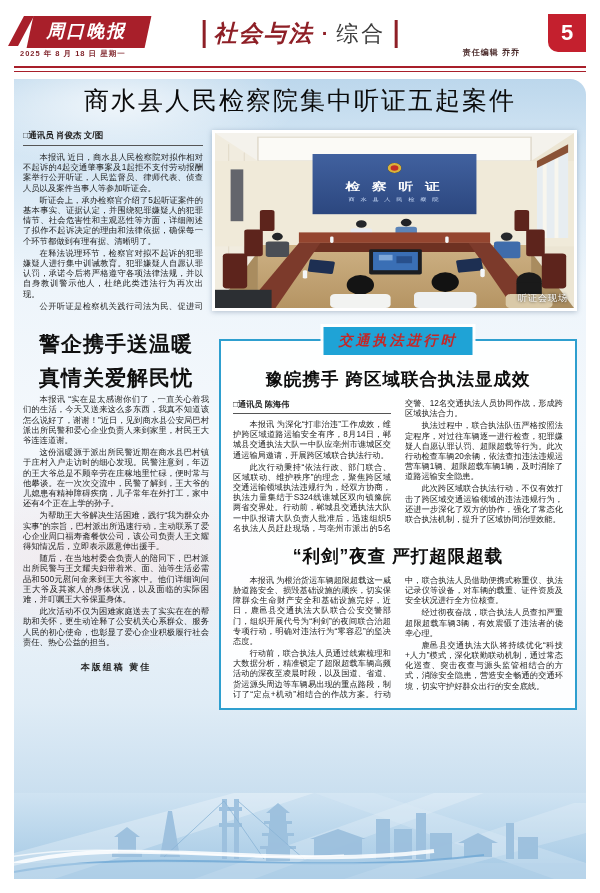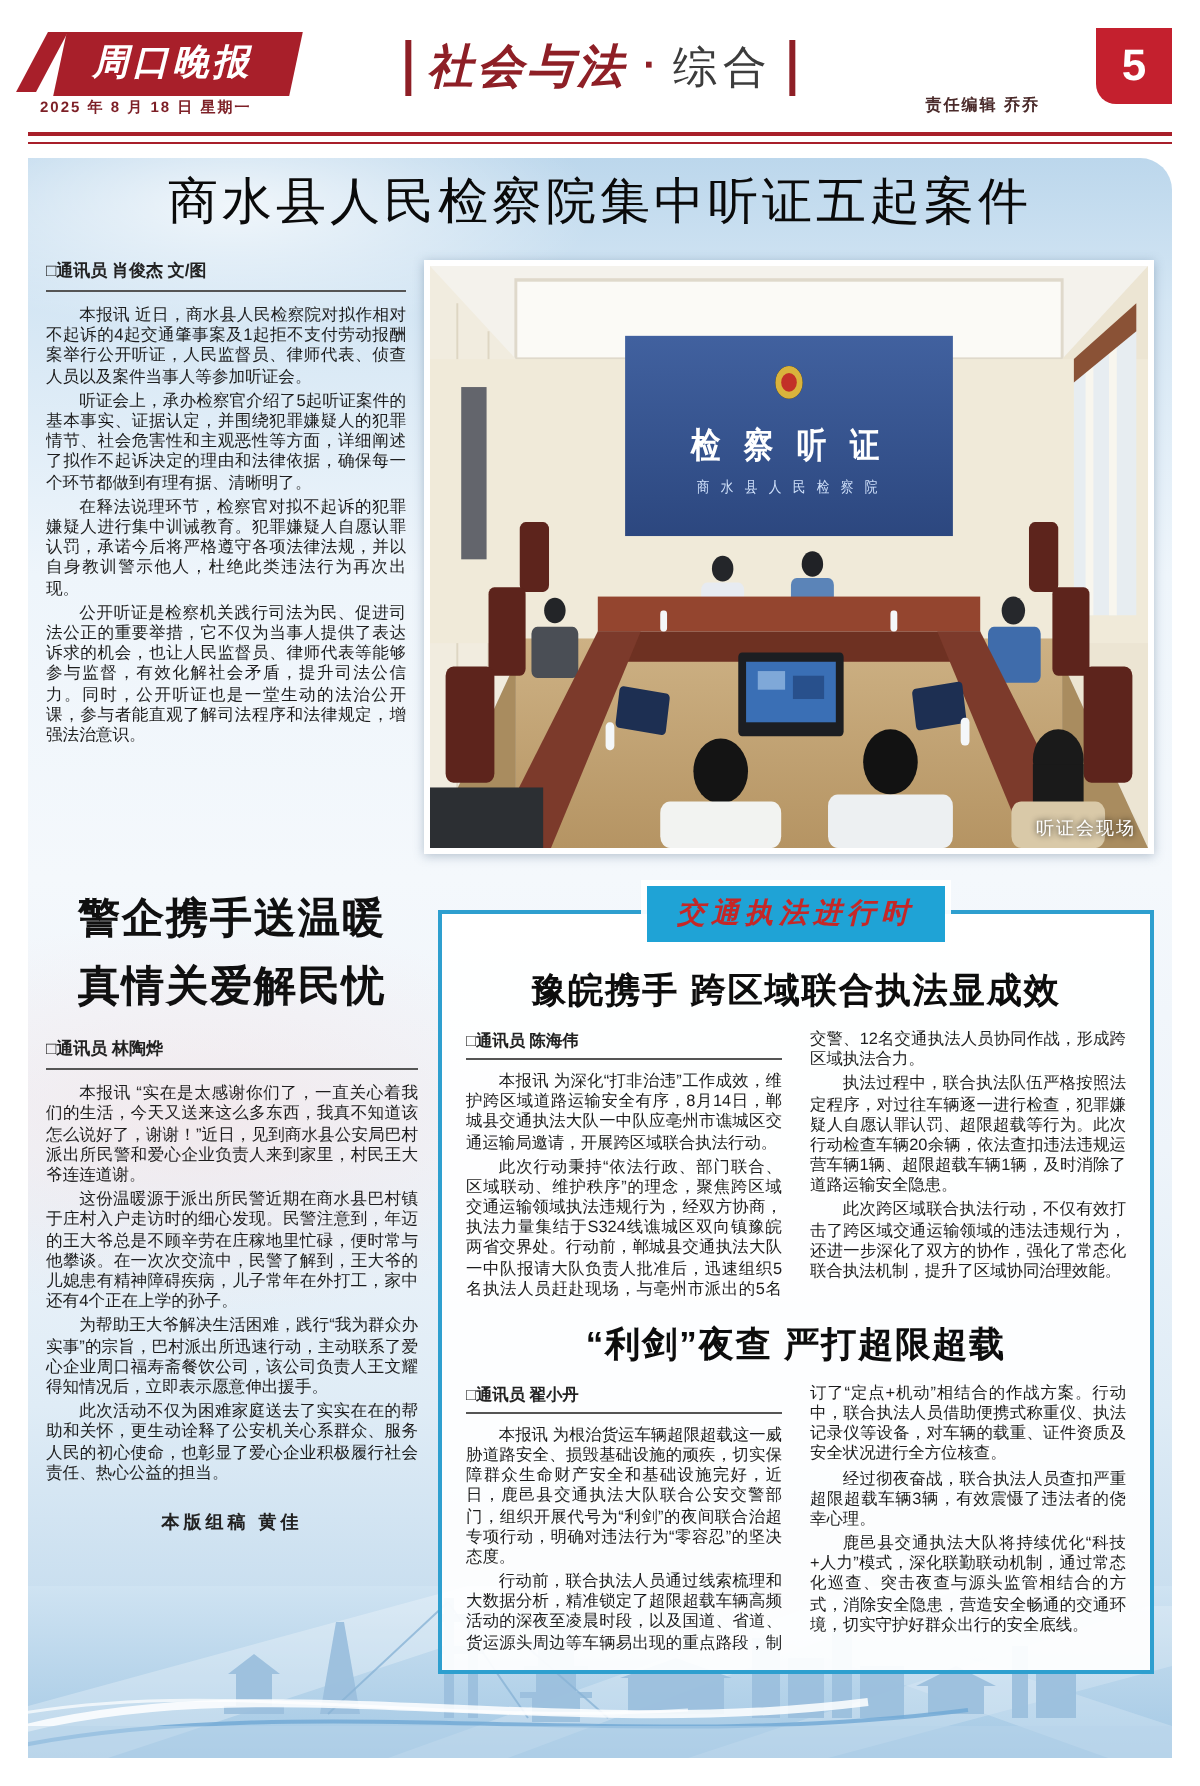--- a/index.html
+++ b/index.html
@@ -31,21 +31,21 @@
   .panel{position:relative;margin:7px 14px 0 14px;height:800px;overflow:hidden;border-top-right-radius:16px;
     background:
       radial-gradient(260px 90px at 18% 3%, rgba(255,255,255,.75), rgba(255,255,255,0) 70%),
       radial-gradient(300px 140px at 15% 60%, rgba(246,220,220,.45), rgba(246,220,220,0) 70%),
       linear-gradient(180deg,#bcd7ec 0%,#d4e6f4 9%,#eef5fb 26%,#f4f8fc 45%,#eef4fa 62%,#dfecf6 78%,#c5dcee 92%,#b4d2e9 100%);}
   .content{position:relative;z-index:2;}
 
   .kicker{padding:12px 0 0 12px;font-size:13px;font-weight:bold;color:#1c1c1c;letter-spacing:1px;}
   .headline{text-align:center;font-size:25px;font-weight:400;color:#0a0a0a;letter-spacing:2px;margin-top:5px;}
 
-  .lead-row{display:flex;gap:9px;margin:13px 9px 0 9px;height:297px;}
+  .lead-row{display:flex;gap:9px;margin:13px 9px 0 9px;height:181px;}
   .lead-text{width:180px;flex-shrink:0;overflow:hidden;}
   .byline{font-size:8.5px;font-weight:bold;color:#222;border-bottom:1px solid #555;padding-bottom:3px;margin-bottom:6px;}
   .body-copy p{font-size:8.3px;line-height:1.23;color:#1d1d1d;text-align:justify;text-indent:2em;margin-bottom:2px;}
 
   .photo{flex:1;position:relative;border:3px solid #fff;box-shadow:0 1px 5px rgba(60,90,120,.35);background:#ddd;}
   .photo svg{display:block;width:100%;height:100%;}
   .photo-caption{position:absolute;right:6px;bottom:3px;color:#fff;font-size:9px;letter-spacing:1px;text-shadow:0 0 3px rgba(0,0,0,.9);}
 
   
   .bottom-row{display:flex;gap:10px;margin:16px 9px 0 9px;align-items:flex-start;}
@@ -200,25 +200,25 @@
         </div>
       </div>
 
       <div class="bottom-row">
 
         <section class="left-article">
           <h2>
             <span>警企携手送温暖</span><br>
             <span>真情关爱解民忧</span>
           </h2>
-          <div class="byline">□通讯员 林陶烨</div>
           <div class="body-copy">
               <p>本报讯 “实在是太感谢你们了，一直关心着我们的生活，今天又送来这么多东西，我真不知道该怎么说好了，谢谢！”近日，见到商水县公安局巴村派出所民警和爱心企业负责人来到家里，村民王大爷连连道谢。</p>
               <p>这份温暖源于派出所民警近期在商水县巴村镇于庄村入户走访时的细心发现。民警注意到，年迈的王大爷总是不顾辛劳在庄稼地里忙碌，便时常与他攀谈。在一次次交流中，民警了解到，王大爷的儿媳患有精神障碍疾病，儿子常年在外打工，家中还有4个正在上学的孙子。</p>
               <p>为帮助王大爷解决生活困难，践行“我为群众办实事”的宗旨，巴村派出所迅速行动，主动联系了爱心企业周口福寿斋餐饮公司，该公司负责人王文耀得知情况后，立即表示愿意伸出援手。</p>
+              <p>随后，在当地村委会负责人的陪同下，巴村派出所民警与王文耀夫妇带着米、面、油等生活必需品和500元慰问金来到王大爷家中。他们详细询问王大爷及其家人的身体状况，以及面临的实际困难，并叮嘱王大爷保重身体。</p>
               <p>此次活动不仅为困难家庭送去了实实在在的帮助和关怀，更生动诠释了公安机关心系群众、服务人民的初心使命，也彰显了爱心企业积极履行社会责任、热心公益的担当。</p>
             </div>
           <div class="page-credit">本版组稿  黄佳</div>
         </section>
 
         <section class="traffic-box">
           <div class="banner">交通执法进行时</div>
 
           <div class="box-title">豫皖携手  跨区域联合执法显成效</div>
           <div class="cols">
@@ -226,21 +226,20 @@
             <div>
                 <p>本报讯 为深化“打非治违”工作成效，维护跨区域道路运输安全有序，8月14日，郸城县交通执法大队一中队应亳州市谯城区交通运输局邀请，开展跨区域联合执法行动。</p>
                 <p>此次行动秉持“依法行政、部门联合、区域联动、维护秩序”的理念，聚焦跨区域交通运输领域执法违规行为，经双方协商，执法力量集结于S324线谯城区双向镇豫皖两省交界处。行动前，郸城县交通执法大队一中队报请大队负责人批准后，迅速组织5名执法人员赶赴现场，与亳州市派出的5名交警、12名交通执法人员协同作战，形成跨区域执法合力。</p>
                 <p>执法过程中，联合执法队伍严格按照法定程序，对过往车辆逐一进行检查，犯罪嫌疑人自愿认罪认罚、超限超载等行为。此次行动检查车辆20余辆，依法查扣违法违规运营车辆1辆、超限超载车辆1辆，及时消除了道路运输安全隐患。</p>
                 <p>此次跨区域联合执法行动，不仅有效打击了跨区域交通运输领域的违法违规行为，还进一步深化了双方的协作，强化了常态化联合执法机制，提升了区域协同治理效能。</p>
               </div>
           </div>
 
           <div class="box-title art2">“利剑”夜查  严打超限超载</div>
           <div class="cols">
-            <div class="byline">□通讯员 翟小丹</div>
             <div>
                 <p>本报讯 为根治货运车辆超限超载这一威胁道路安全、损毁基础设施的顽疾，切实保障群众生命财产安全和基础设施完好，近日，鹿邑县交通执法大队联合公安交警部门，组织开展代号为“利剑”的夜间联合治超专项行动，明确对违法行为“零容忍”的坚决态度。</p>
                 <p>行动前，联合执法人员通过线索梳理和大数据分析，精准锁定了超限超载车辆高频活动的深夜至凌晨时段，以及国道、省道、货运源头周边等车辆易出现的重点路段，制订了“定点+机动”相结合的作战方案。行动中，联合执法人员借助便携式称重仪、执法记录仪等设备，对车辆的载重、证件资质及安全状况进行全方位核查。</p>
                 <p>经过彻夜奋战，联合执法人员查扣严重超限超载车辆3辆，有效震慑了违法者的侥幸心理。</p>
                 <p>鹿邑县交通执法大队将持续优化“科技+人力”模式，深化联勤联动机制，通过常态化巡查、突击夜查与源头监管相结合的方式，消除安全隐患，营造安全畅通的交通环境，切实守护好群众出行的安全底线。</p>
               </div>
           </div>
         </section>
       </div>
     </div>

